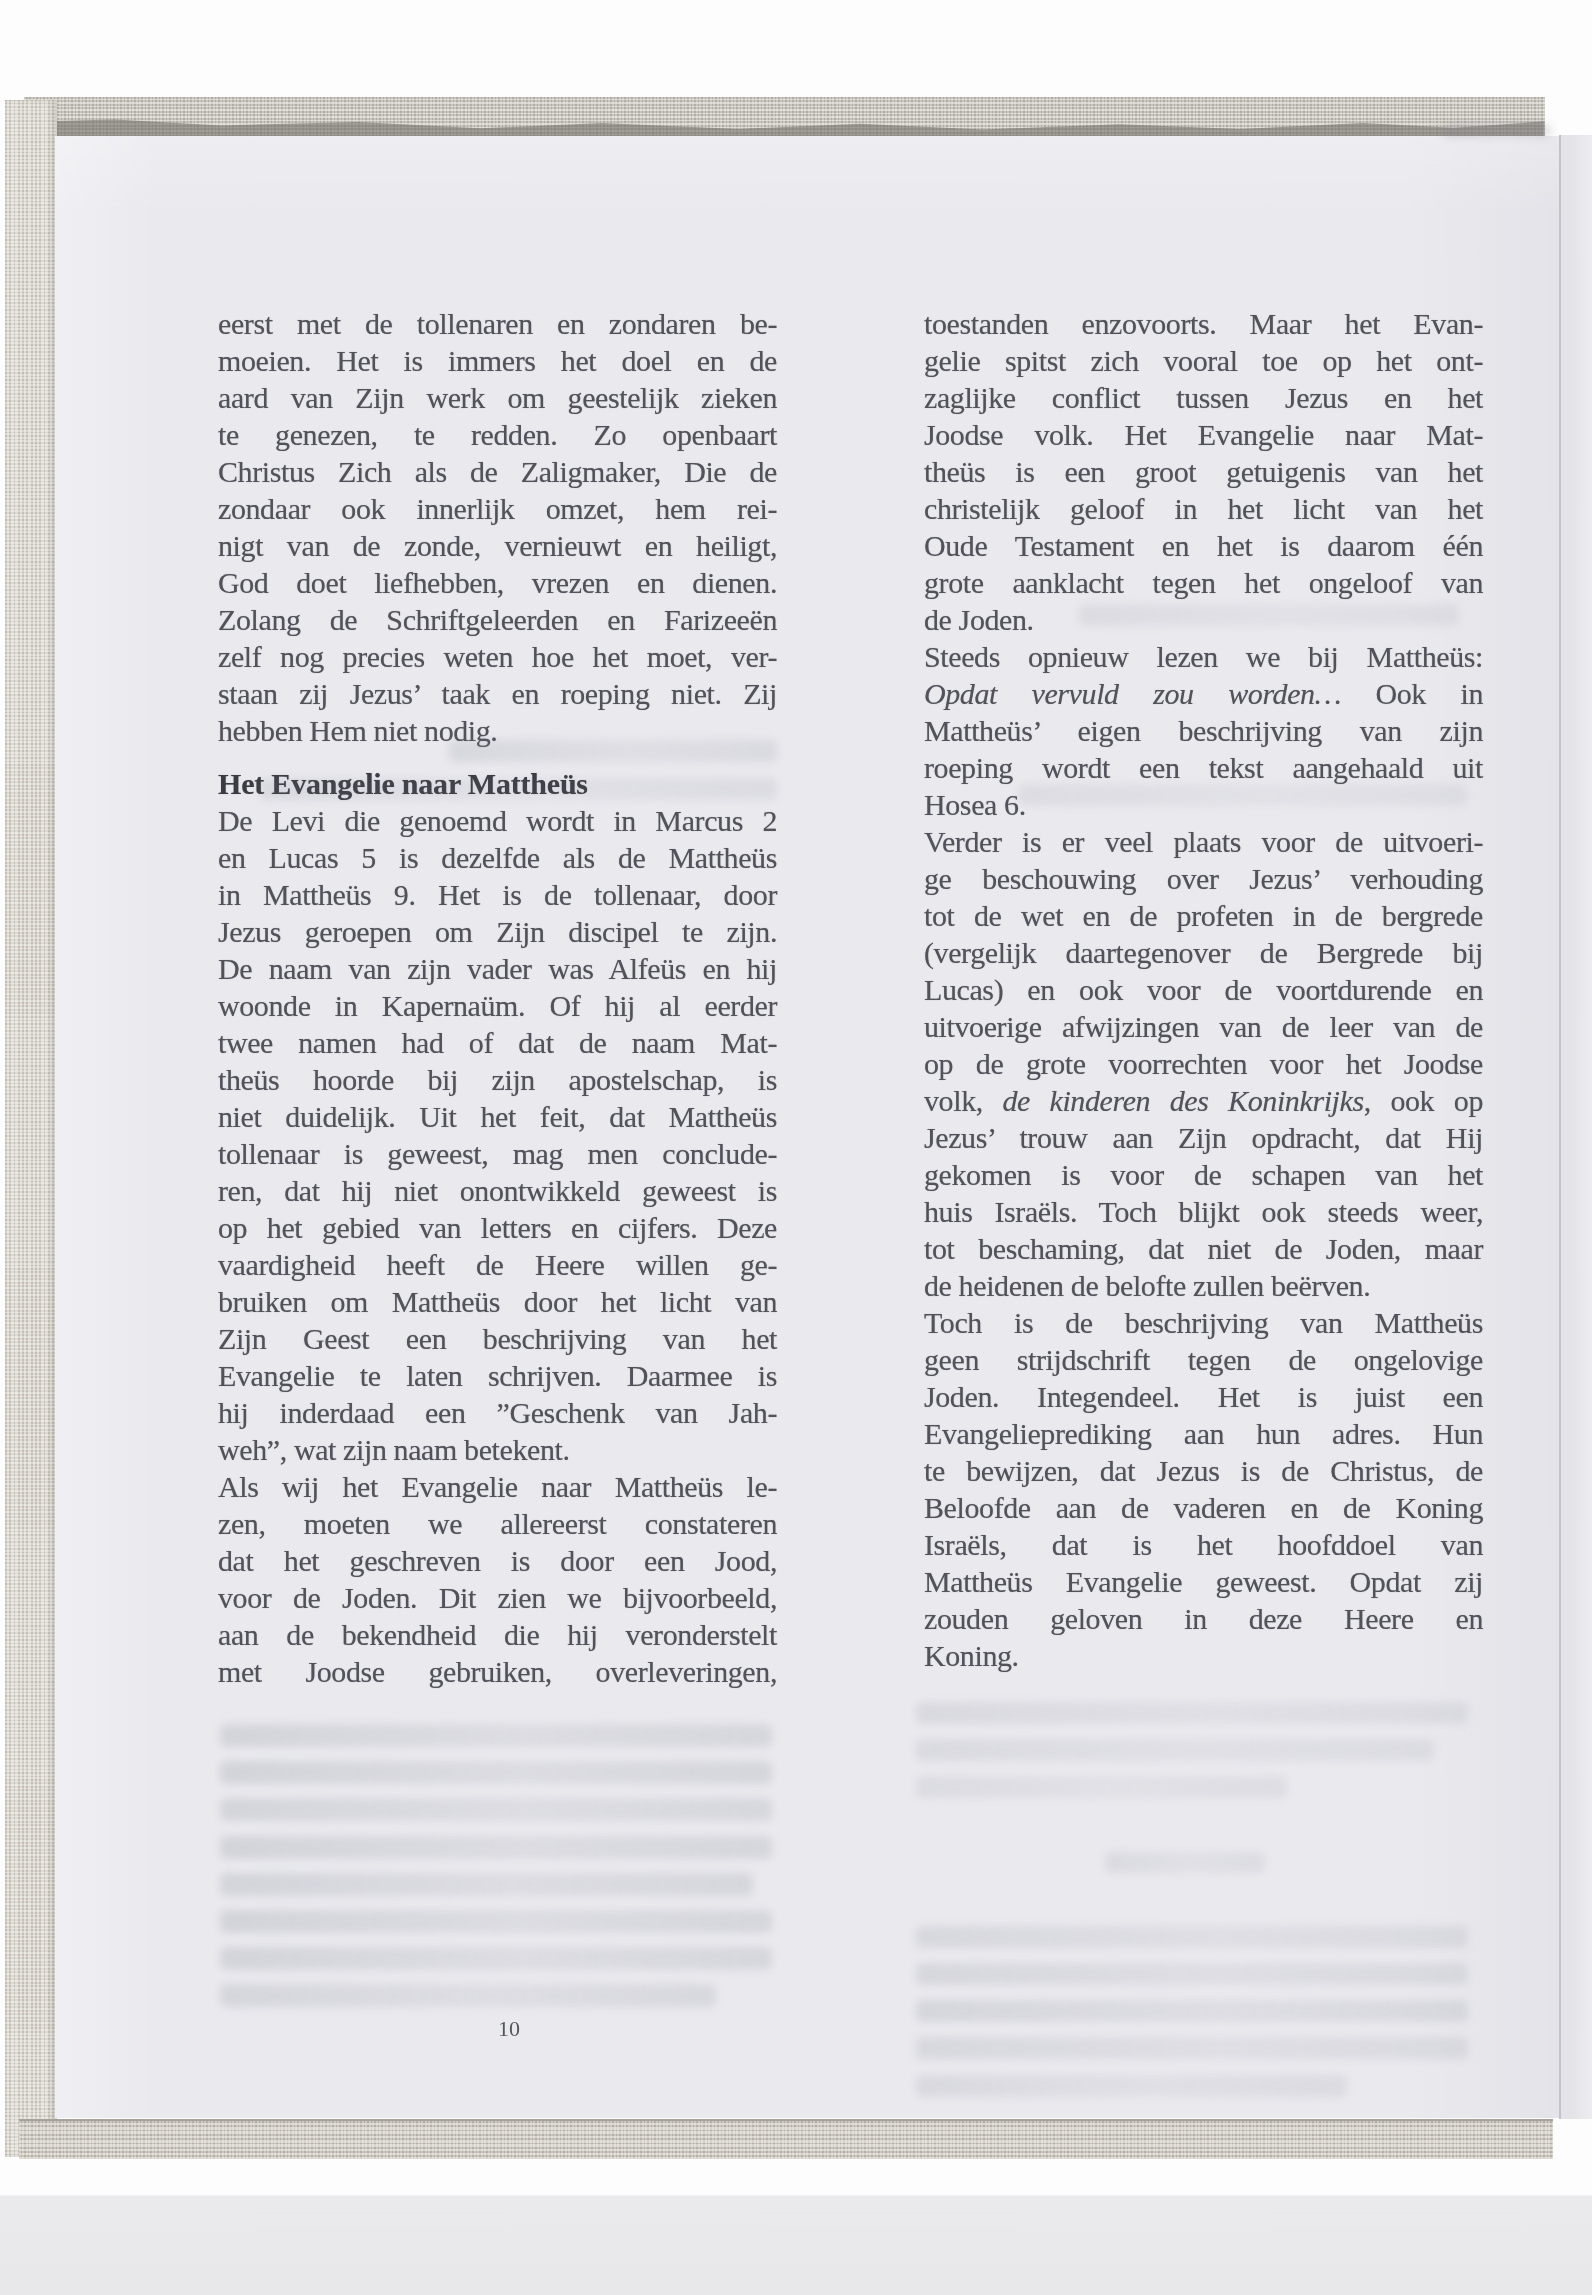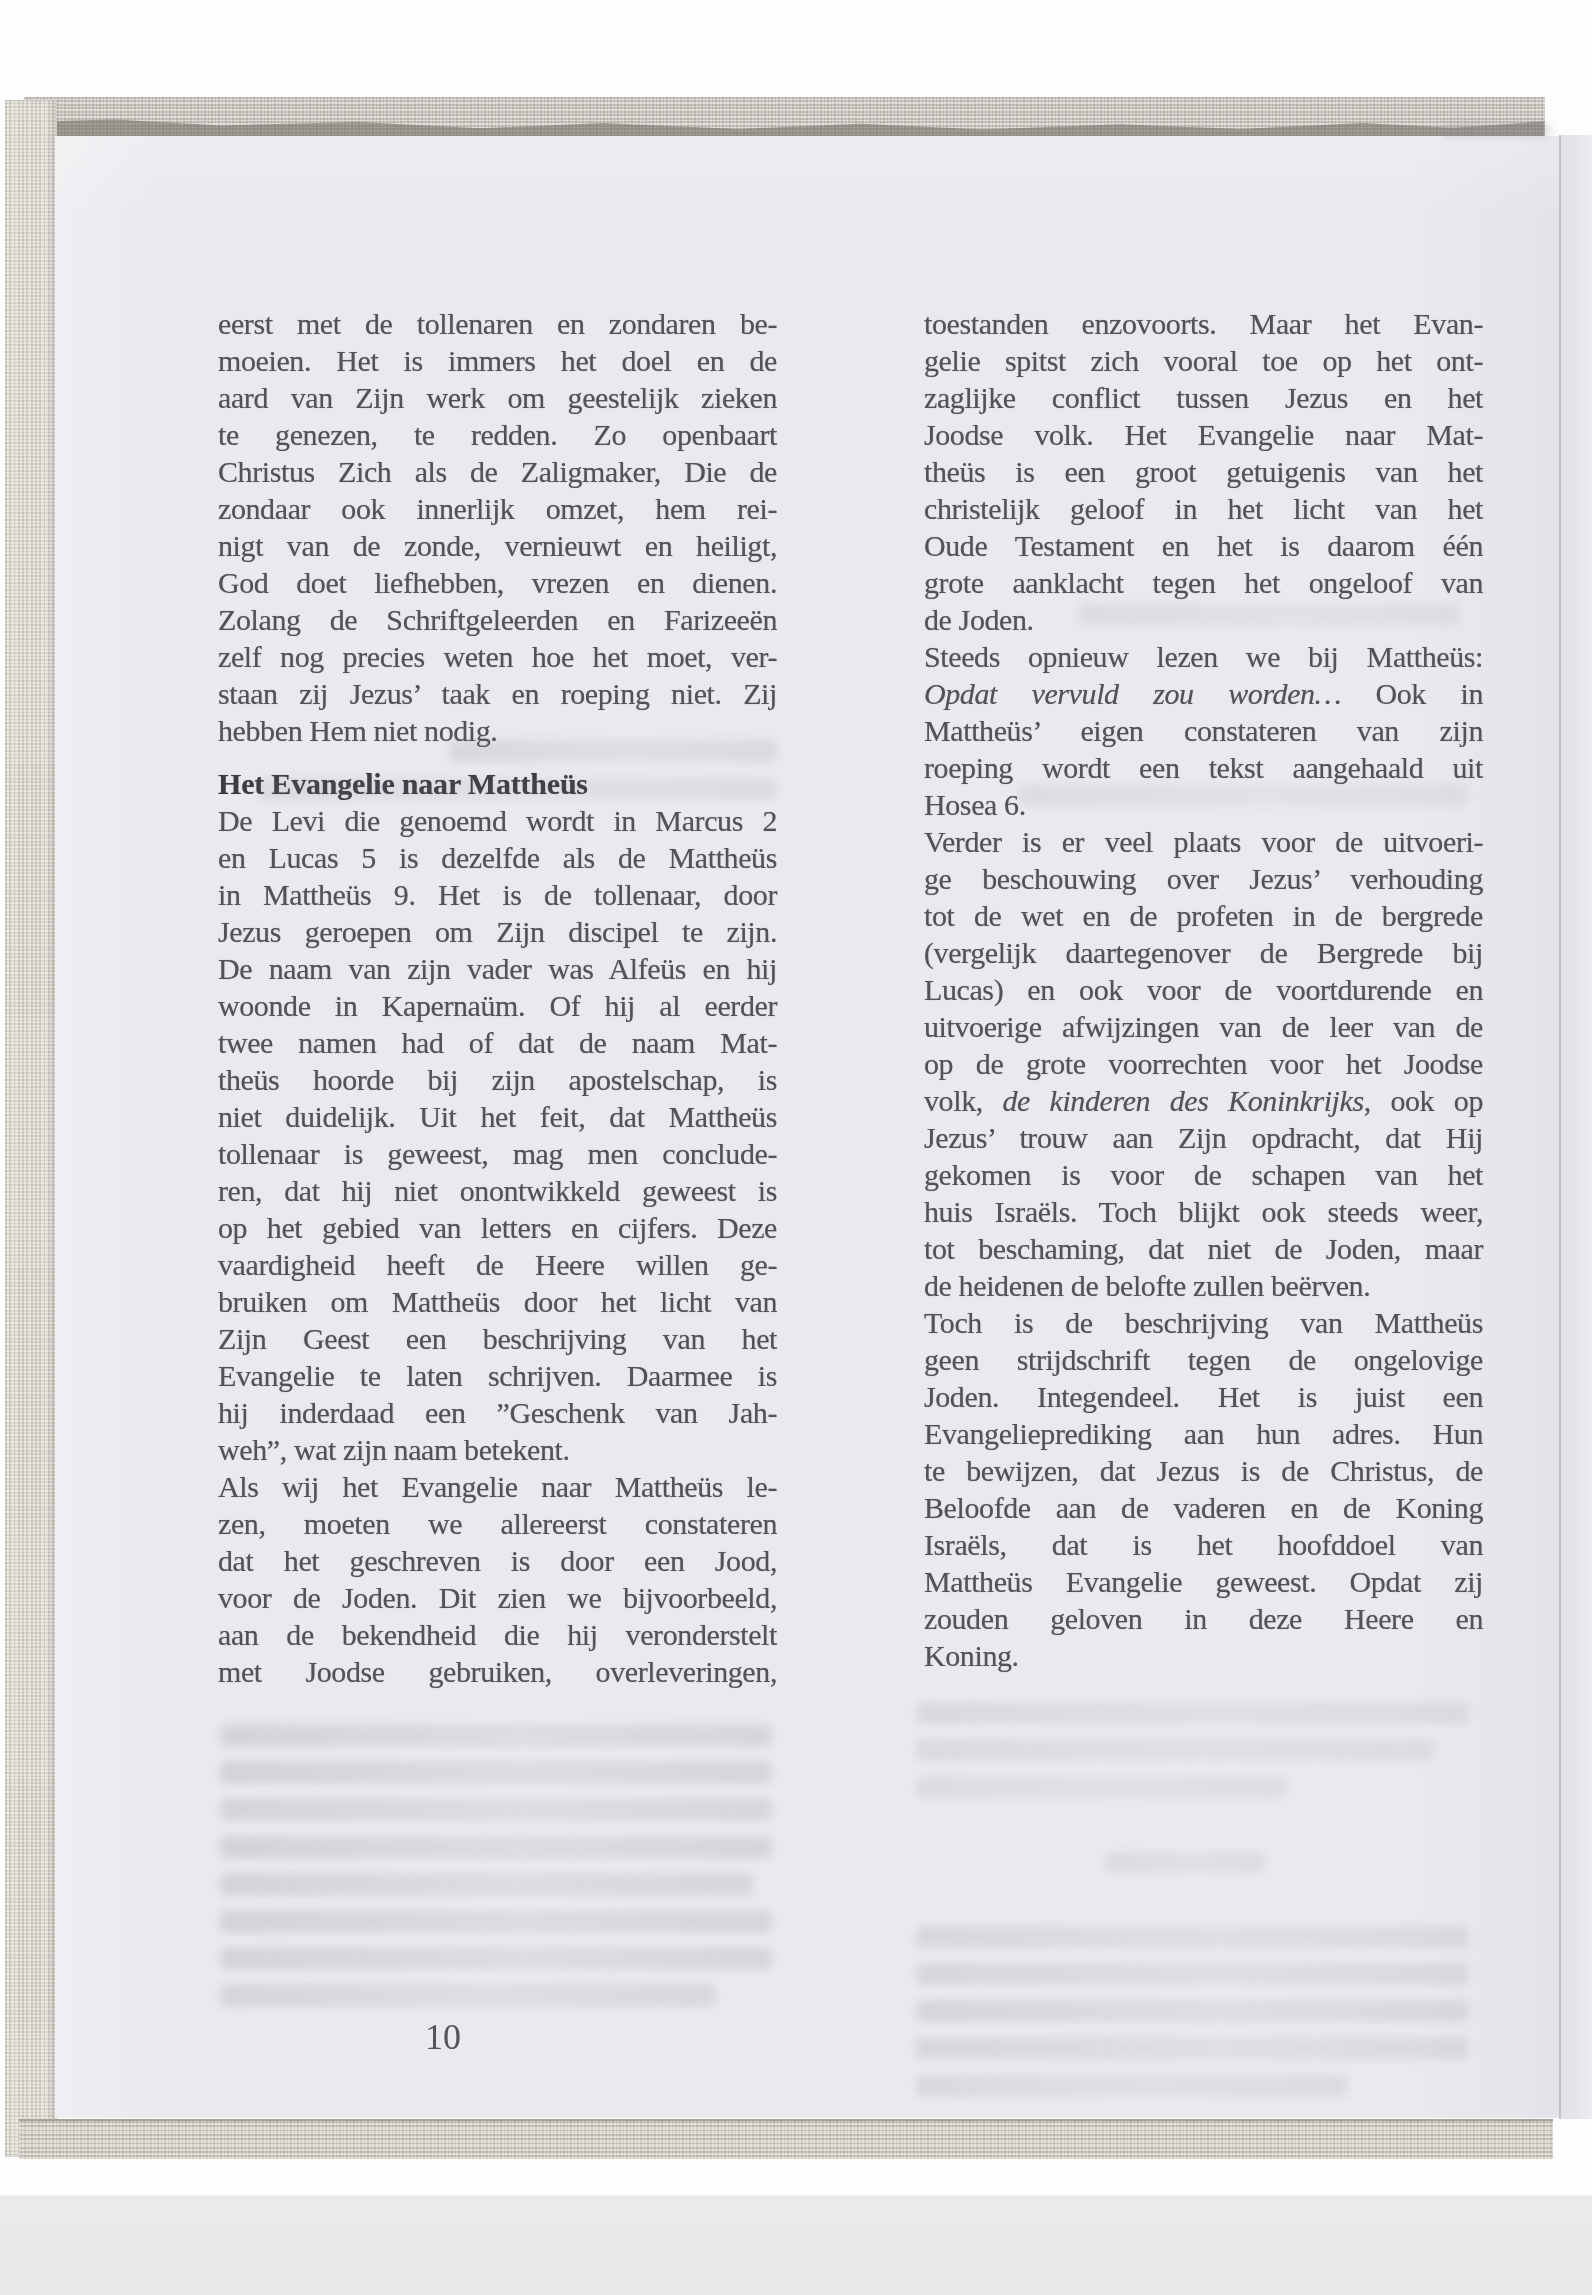--- a/index.html
+++ b/index.html
@@ -60,21 +60,21 @@
     color:#52525b;font-size:30px;line-height:37px;letter-spacing:-0.4px;
     text-shadow:0 0 0.9px rgba(82,82,91,.55);
   }
   .col-left{left:218px;}
   .col-right{left:913px;margin-left:11px;}
   .line{height:37px;text-align:justify;text-align-last:justify;white-space:normal;}
   .line.end{text-align-last:left;}
   .line.heading{font-weight:bold;color:#3b3b43;margin-top:16px;letter-spacing:-0.2px;}
   .page-num{
     position:absolute;left:425px;top:2016px;width:95px;
-    text-align:left;font-size:36px;color:#55555e;
+    text-align:right;font-size:22px;color:#55555e;
   }
   
   .ghost{
     position:absolute;border-radius:6px;
     background:linear-gradient(90deg, rgba(128,128,144,.34), rgba(128,128,144,.20) 55%, rgba(128,128,144,.30));
     filter:blur(4.3px);
   }
 </style>
 </head>
 <body>
@@ -130,21 +130,21 @@
       <div class="line">gelie spitst zich vooral toe op het ont-</div>
       <div class="line">zaglijke conflict tussen Jezus en het</div>
       <div class="line">Joodse volk. Het Evangelie naar Mat-</div>
       <div class="line">theüs is een groot getuigenis van het</div>
       <div class="line">christelijk geloof in het licht van het</div>
       <div class="line">Oude Testament en het is daarom één</div>
       <div class="line">grote aanklacht tegen het ongeloof van</div>
       <div class="line end">de Joden.</div>
       <div class="line">Steeds opnieuw lezen we bij Mattheüs:</div>
       <div class="line"><i>Opdat vervuld zou worden…</i><span> Ook in</span></div>
-      <div class="line">Mattheüs’ eigen constateren van zijn</div>
+      <div class="line">Mattheüs’ eigen beschrijving van zijn</div>
       <div class="line">roeping wordt een tekst aangehaald uit</div>
       <div class="line end">Hosea 6.</div>
       <div class="line">Verder is er veel plaats voor de uitvoeri-</div>
       <div class="line">ge beschouwing over Jezus’ verhouding</div>
       <div class="line">tot de wet en de profeten in de bergrede</div>
       <div class="line">(vergelijk daartegenover de Bergrede bij</div>
       <div class="line">Lucas) en ook voor de voortdurende en</div>
       <div class="line">uitvoerige afwijzingen van de leer van de</div>
       <div class="line">op de grote voorrechten voor het Joodse</div>
       <div class="line"><span>volk, </span><i>de kinderen des Koninkrijks</i><span>, ook op</span></div>

